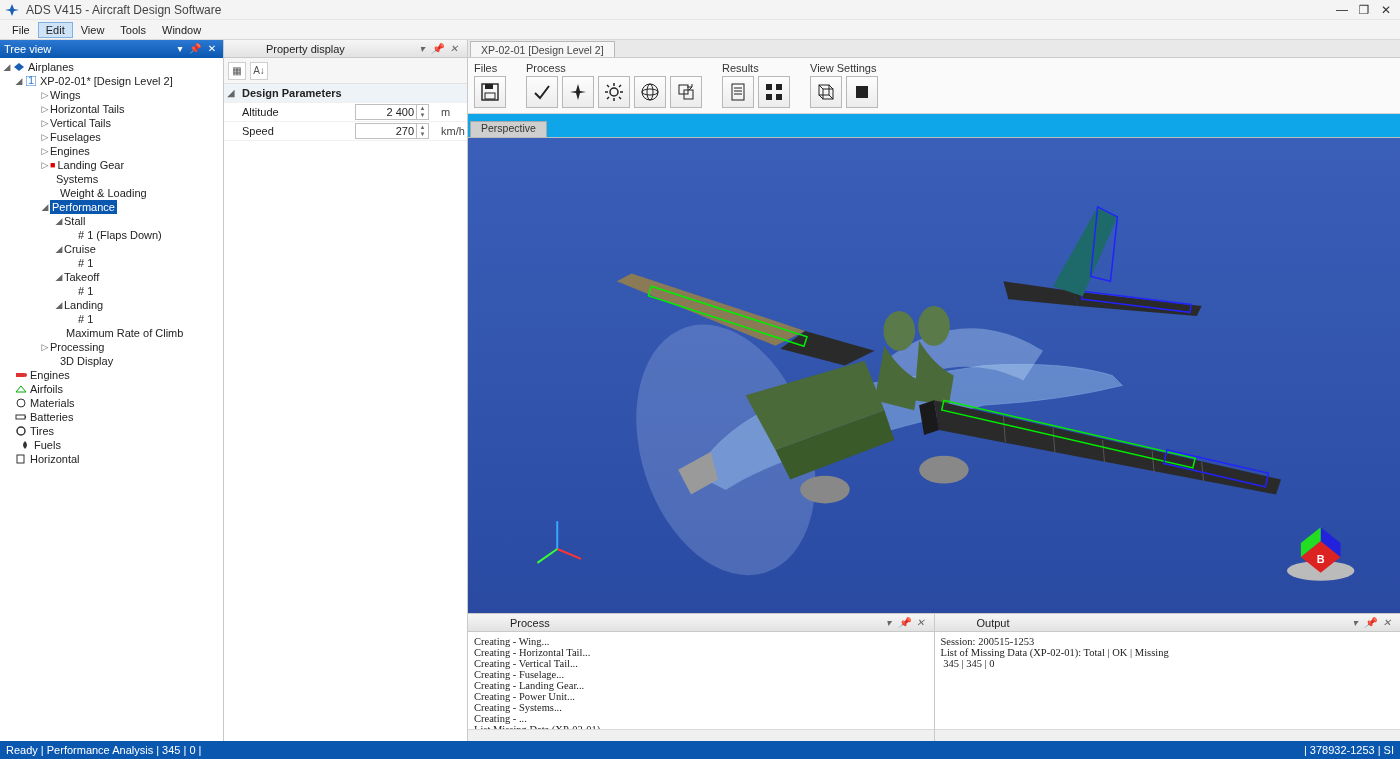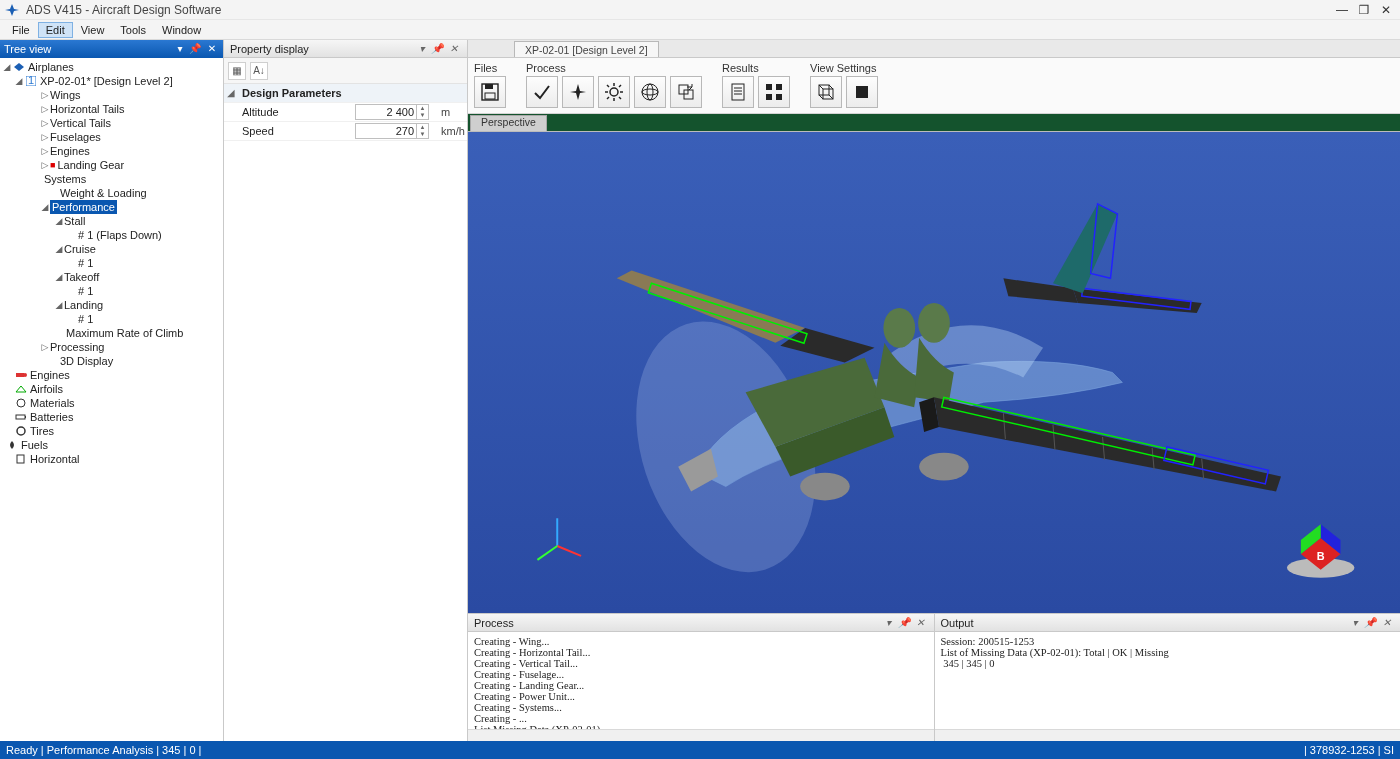--- a/index.html
+++ b/index.html
@@ -29,48 +29,48 @@
 .tn { display:flex; align-items:center; height:14px; line-height:14px; white-space:nowrap; cursor:pointer; padding-right:4px; }
 .tn .exp { width:10px; text-align:center; color:#666; font-size:9px; }
 .tn .ic { width:14px; height:12px; display:flex; align-items:center; justify-content:center; margin-right:2px; }
 .tn .lbl { }
 .tn.sel .lbl { background:#0a57b0; color:#fff; padding:0 2px; }
 .tn .mark { color:#d00; margin-right:2px; font-size:9px; }
 
 
 .proppanel { width:244px; display:flex; flex-direction:column; border-right:1px solid #c9c9c9; background:#f2f2f2; }
 .subhdr { height:18px; background:linear-gradient(#f6f6f6,#e2e2e2); border-bottom:1px solid #c9c9c9; display:flex; align-items:center; padding:0 6px; color:#333; font-style:italic; }
-.subhdr .txt { flex:1; font-style:normal; }
+.subhdr .txt { flex:1; font-style:normal;margin-left:36px; }
 .subhdr .sicon { width:14px; text-align:center; color:#666; font-size:10px; margin-left:2px; cursor:pointer; }
 .proptoolbar { height:26px; background:#f6f6f6; border-bottom:1px solid #e3e3e3; display:flex; align-items:center; padding:2px 4px; gap:4px; }
 .proptoolbar .tb { width:18px; height:18px; border:1px solid #cfcfcf; background:#fff; display:flex; align-items:center; justify-content:center; cursor:pointer; font-size:10px; color:#555; }
 .propgrid { flex:1; background:#fff; }
 .pgrow { display:flex; align-items:center; height:19px; border-bottom:1px solid #f0f0f0; }
 .pgrow.section { background:#eef3f8; font-weight:bold; }
 .pgrow .exp { width:14px; text-align:center; color:#666; font-size:9px; }
 .pgrow .k { flex:1; padding-left:4px; }
 .pgrow .v { width:82px; display:flex; align-items:flex-start; }
 .pgrow .v input { width:62px; height:16px; border:1px solid #bfbfbf; text-align:right; padding-right:2px; font-size:11px; }
 .pgrow .v .spin { width:12px; height:16px; border:1px solid #bfbfbf; border-left:none; display:flex; flex-direction:column; }
 .pgrow .v .spin div { flex:1; font-size:6px; line-height:7px; text-align:center; color:#666; cursor:pointer; }
 .pgrow .u { width:30px; padding-left:4px; color:#444; }
 
 
 .centercol { flex:1; display:flex; flex-direction:column; }
 .tabbar { height:18px; background:#e9e9e9; display:flex; align-items:flex-end; border-bottom:1px solid #c9c9c9; padding-left:2px; }
-.tabbar .tab { height:16px; padding:0 10px; background:#e0e0e0; border:1px solid #b8b8b8; border-bottom:none; margin-right:2px; font-size:10.5px; color:#444; display:flex; align-items:center;margin-left:44px; }
+.tabbar .tab { height:16px; padding:0 10px; background:#e0e0e0; border:1px solid #b8b8b8; border-bottom:none; margin-right:2px; font-size:10.5px; color:#444; display:flex; align-items:center; }
 .tabbar .tab.active { background:#f6f6f6; }
 
 .tbrow { height:56px; background:#fafafa; border-bottom:1px solid #d4d4d4; display:flex; padding:2px 6px; }
 .tbgrp { display:flex; flex-direction:column; margin-right:20px; }
 .tbgrp .gl { font-size:11px; color:#333; height:16px; line-height:16px; }
 .tbgrp .gb { display:flex; gap:4px; }
 .bigbtn { width:32px; height:32px; border:1px solid #b8b8b8; background:linear-gradient(#fdfdfd,#ececec); display:flex; align-items:center; justify-content:center; cursor:pointer; font-size:18px; }
 
-.vptab { height:18px; background:#14532d; display:flex; align-items:flex-end; border-bottom:1px solid #bcbcbc; padding-left:2px; }
+.vptab { height:24px; background:#0ea5e9; display:flex; align-items:flex-end; border-bottom:1px solid #bcbcbc; padding-left:2px; }
 .vptab .tab { height:16px; padding:0 10px; background:#cfcfcf; border:1px solid #a8a8a8; border-bottom:none; font-size:10.5px; color:#333; }
 
 .viewport { flex:1; background:linear-gradient(#3a5fb8,#2a4aa2); position:relative; overflow:hidden; }
 
 
 .botrow { height:128px; display:flex; border-top:1px solid #c9c9c9; }
 .botpanel { flex:1; display:flex; flex-direction:column; border-right:1px solid #c9c9c9; }
 .botpanel:last-child { border-right:none; }
 .botpanel .body { flex:1; background:#fff; overflow:auto; padding:4px 6px; font-family:Liberation Serif, serif; font-size:10.5px; line-height:11px; white-space:pre; position:relative; }
 .botpanel .body::-webkit-scrollbar { width:14px; }
@@ -157,21 +157,21 @@
         </div>
       <div class="tn" style="padding-left:40px">
           <span class="exp">▷</span>
           <span class="lbl">Engines</span>
         </div>
       <div class="tn" style="padding-left:40px">
           <span class="exp">▷</span>
           <span class="mark">■</span>
           <span class="lbl">Landing Gear</span>
         </div>
-      <div class="tn" style="padding-left:24px">
+      <div class="tn" style="padding-left:36px">
           <span class="exp"></span>
           <span class="lbl" style="padding-left:10px">Systems</span>
         </div>
       <div class="tn" style="padding-left:40px">
           <span class="exp"></span>
           <span class="lbl" style="padding-left:10px">Weight &amp; Loading</span>
         </div>
       <div class="tn sel" style="padding-left:40px">
           <span class="exp">◢</span>
           <span class="lbl">Performance</span>
@@ -251,21 +251,21 @@
           <span class="lbl">Batteries</span>
         </div>
       <div class="tn" style="padding-left:14px">
           <span class="ic">
             <svg width="12" height="10">
               <circle cx="6" cy="5" r="4" fill="none" stroke="#333" stroke-width="1.5"></circle>
             </svg>
           </span>
           <span class="lbl">Tires</span>
         </div>
-      <div class="tn" style="padding-left:5px">
+      <div class="tn" style="padding-left:18px">
           <span class="ic">
             <svg width="12" height="10">
               <path d="M6 1 Q10 5 6 9 Q2 5 6 1" fill="#333"></path>
             </svg>
           </span>
           <span class="lbl">Fuels</span>
         </div>
       <div class="tn" style="padding-left:14px">
           <span class="ic">
             <svg width="12" height="10">

